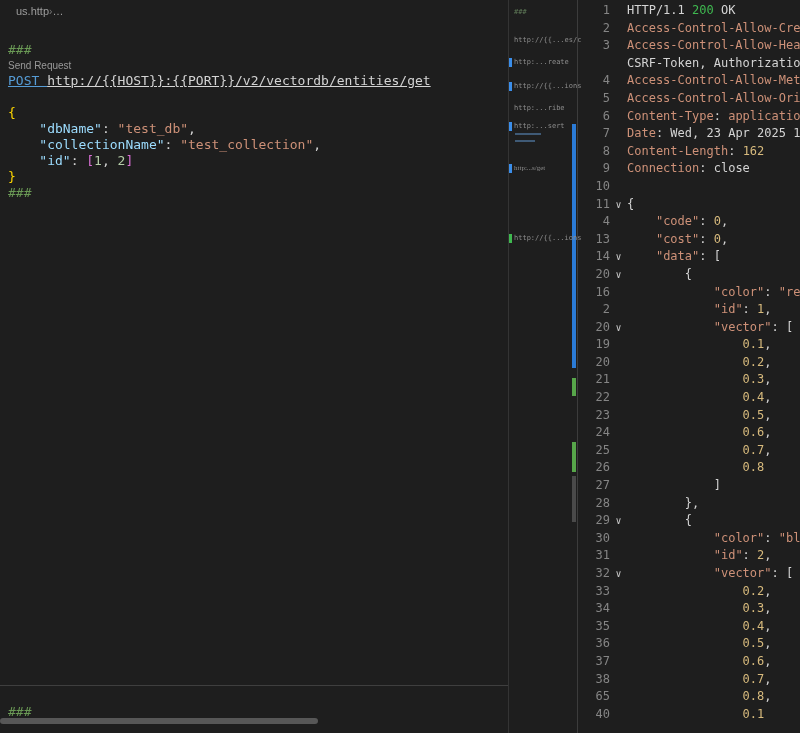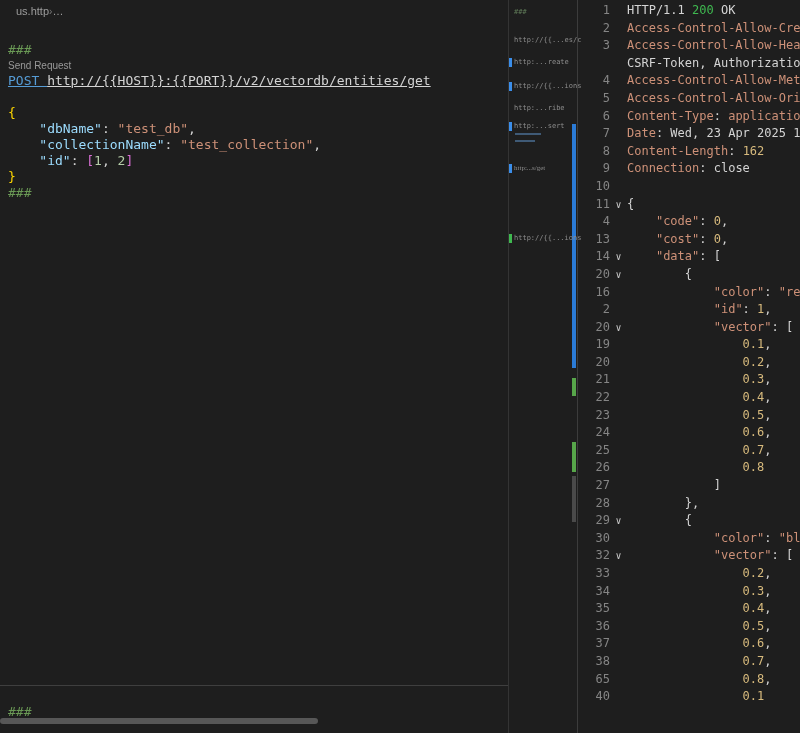--- a/index.html
+++ b/index.html
@@ -263,20 +263,25 @@
         <span class="lnum">29</span>
         <span class="fold">∨</span>
         <span class="rtext"><span class="c-punc">        {</span></span>
       </div>
       <div class="rrow">
         <span class="lnum">30</span>
         <span class="fold"></span>
         <span class="rtext"><span class="c-plain">            </span><span class="c-rkey">"color"</span><span class="c-punc">: </span><span class="c-rstr">"blue"</span></span>
       </div>
       <div class="rrow">
+        <span class="lnum">31</span>
+        <span class="fold"></span>
+        <span class="rtext"><span class="c-plain">            </span><span class="c-rkey">"id"</span><span class="c-punc">: </span><span class="c-rnum">2</span><span class="c-punc">,</span></span>
+      </div>
+      <div class="rrow">
         <span class="lnum">32</span>
         <span class="fold">∨</span>
         <span class="rtext"><span class="c-plain">            </span><span class="c-rkey">"vector"</span><span class="c-punc">: [</span></span>
       </div>
       <div class="rrow">
         <span class="lnum">33</span>
         <span class="fold"></span>
         <span class="rtext"><span class="c-plain">                </span><span class="c-rnum">0.2</span><span class="c-punc">,</span></span>
       </div>
       <div class="rrow">

